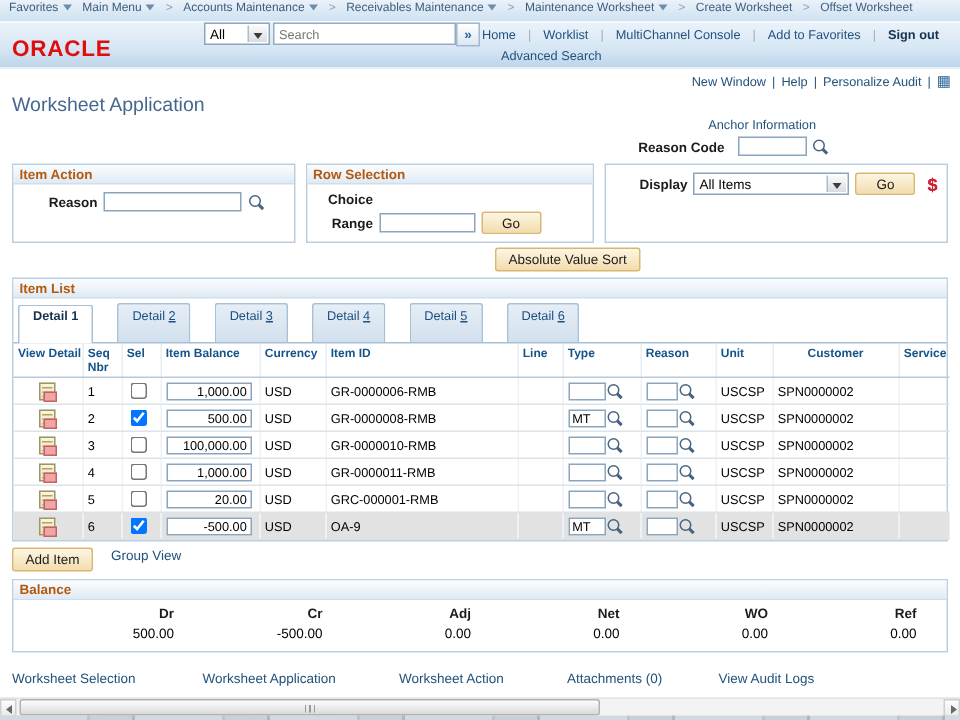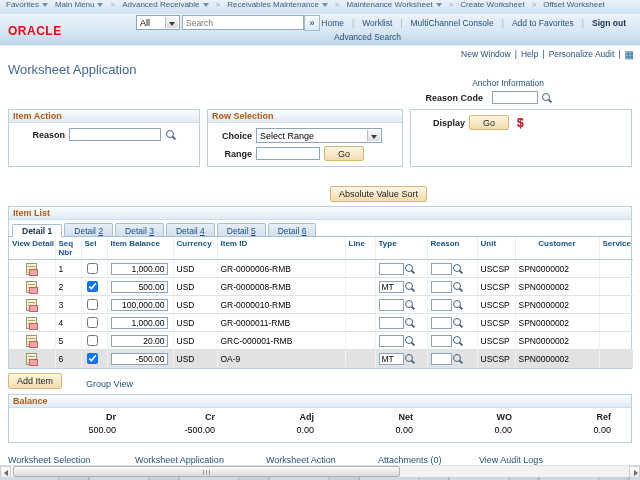--- a/index.html
+++ b/index.html
@@ -10,21 +10,21 @@
 
   
   .crumbbar{height:15px;background:linear-gradient(#eaf2fa,#cfe1f1);display:flex;align-items:flex-start;
             padding:0 6px;color:#3f5e7e;font-size:8px;gap:7px;border-bottom:1px solid #f4f8fc}
   .crumb{display:flex;align-items:center;gap:3px;cursor:pointer;white-space:nowrap}
   .caret{width:0;height:0;border-left:3px solid transparent;border-right:3px solid transparent;border-top:4px solid #6f8cab}
   .csep{color:#8aa0b6;font-size:8px}
 
   
   .topbar{height:31px;background:linear-gradient(#eaf2fa 0%,#d8e7f5 55%,#bed5ea 100%);position:relative;border-bottom:1px solid #e8f1f8}
-  .logo{position:absolute;left:8px;top:9px;color:#e00d0d;font-weight:bold;font-size:12px;letter-spacing:.5px}
+  .logo{position:absolute;left:8px;top:9px;color:#e00d0d;font-weight:bold;font-size:15px;letter-spacing:.5px}
   .navlinks{position:absolute;top:3px;right:6px;display:flex;align-items:center;font-size:8.5px}
   .navlinks a{color:#23527c;padding:0 8px}
   .navlinks .sep{color:#9ab0c6}
   .navlinks a.signout{font-weight:bold;color:#16324f}
   .searchwrap{position:absolute;left:136px;top:0;display:flex;align-items:flex-start}
   .scope{width:44px;margin-right:2px}
   .searchinput{width:122px;height:15px;border:1px solid #96abc0;font-size:8.5px;padding:1px 3px;color:#444;font-family:inherit}
   .gosearch{width:16px;height:16px;background:linear-gradient(#ffffff,#dde8f1);border:1px solid #a3b8cc;
             color:#2a6496;font-weight:bold;text-align:center;line-height:14px;font-size:9px;cursor:pointer}
   .advsearch{position:absolute;left:334px;top:17px;color:#23527c;font-size:8.5px}
@@ -68,25 +68,25 @@
   .selectbox::after{content:"";position:absolute;right:1px;top:1px;bottom:1px;width:12px;
              background:linear-gradient(#fafafa,#d8dde3);border-left:1px solid #aebecb}
   .selectbox::before{content:"";position:absolute;right:4px;top:6px;width:0;height:0;z-index:1;
              border-left:3px solid transparent;border-right:3px solid transparent;border-top:4px solid #3c3c3c}
 
   .btn{display:inline-flex;align-items:center;gap:4px;background:linear-gradient(#fdf6e3,#f3dcae);
        border:1px solid #d9b772;border-radius:2px;padding:0 8px;font-size:9px;color:#1c1c1c;height:16px;cursor:pointer;white-space:nowrap}
   .gobtn{padding:0 13px;height:15px}
   .curicon{color:#cc2233;font-weight:bold;font-size:12px;margin-left:4px;cursor:pointer;text-shadow:0 0 0 #cc2233}
 
-  .sortwrap{margin:19px 0 0 330px}
+  .sortwrap{margin:3px 0 0 330px}
 
   
   .ilist{margin:4px 8px 0;border:1px solid #bccfe0}
-  .tabs{display:flex;gap:2px;padding:3px 0 0 3px;border-bottom:1px solid #a8c0d6;height:17px}
+  .tabs{display:flex;gap:16px;padding:3px 0 0 3px;border-bottom:1px solid #a8c0d6;height:30px}
   .tab{padding:2px 9px 0;border:1px solid #a8c0d6;border-bottom:none;border-radius:2px 2px 0 0;
        background:linear-gradient(#e6eef6,#d2e0ee);color:#1c4f82;cursor:pointer;font-size:8.5px;white-space:nowrap}
   .tab.active{background:#fff;font-weight:bold;color:#16324f;position:relative;top:1px;padding-top:1px}
   .tab:not(.active) .tkey{text-decoration:underline}
 
   table.grid{border-collapse:collapse;width:100%;table-layout:fixed}
   .grid th{color:#15548b;font-size:8px;font-weight:bold;text-align:left;padding:2px 3px;vertical-align:top;
            border-bottom:1px solid #b9c9d9;border-right:1px solid #e7edf2;white-space:nowrap;overflow:hidden;height:20px}
   .grid th.wrap{white-space:normal}
   .grid th.cen{text-align:center}
@@ -102,21 +102,21 @@
   .inmag{display:inline-flex;align-items:flex-start}
 
   
   .vdic{display:inline-block;width:11px;height:12px;position:relative;cursor:pointer;vertical-align:middle;
         background:linear-gradient(#faf6dd,#efe5b5);border:1px solid #99966f}
   .vdic::before{content:"";position:absolute;left:1px;top:2px;right:1px;height:1px;background:#b3a35e;
         box-shadow:0 3px 0 #b9b9b9,0 6px 0 #b9b9b9}
   .vdic::after{content:"";position:absolute;right:-2px;bottom:-2px;width:7px;height:5px;background:#f2a5a5;border:1px solid #c26262}
 
   
-  .addrow{display:flex;align-items:flex-end;gap:24px;margin:4px 8px 0}
+  .addrow{display:flex;align-items:flex-start;gap:12px;margin:4px 8px 0}
   .link{color:#23527c}
   .balbox{margin:5px 8px 0;border:1px solid #bccfe0}
   .balgrid{display:grid;grid-template-columns:repeat(6,1fr);padding:4px 14px 7px}
   .balcell{text-align:right;padding-right:6px}
   .balcell .blab{font-weight:bold;color:#1c1c1c;display:block;margin-bottom:3px}
 
   .flinks{display:flex;margin:12px 8px 0;font-size:9px}
   .flinks a{color:#23527c}
   .fl0{width:127px}.fl1{width:131px}.fl2{width:112px}.fl3{width:101px}
 
@@ -155,21 +155,21 @@
   <span class="crumb">
       <span>Favorites</span>
       <span class="caret"></span>
     </span>
   <span class="crumb">
       <span>Main Menu</span>
       <span class="caret"></span>
     </span>
   <span class="csep">&gt;</span>
   <span class="crumb">
-      <span>Advanced Receivable</span>
+      <span>Accounts Maintenance</span>
       <span class="caret"></span>
     </span>
   <span class="csep">&gt;</span>
   <span class="crumb">
       <span>Receivables Maintenance</span>
       <span class="caret"></span>
     </span>
   <span class="csep">&gt;</span>
   <span class="crumb">
       <span>Maintenance Worksheet</span>
@@ -238,35 +238,35 @@
         <input class="tin" style="width: 92px;" type="text" value="">
         <span class="mag"></span>
       </div>
     </div>
   </div>
   <div class="gbox box-rs">
     <div class="ghead">Row Selection</div>
     <div class="gbody">
       <div class="frow">
         <span class="flabel">Choice</span>
-        <div class="selectbox" style="width:126px">
-            <span>Select Range</span>
-          </div>
       </div>
       <div class="frow">
         <span class="flabel">Range</span>
         <input class="tin" style="width: 64px;" type="text" value="">
         <button class="btn gobtn">Go</button>
       </div>
     </div>
   </div>
   <div class="gbox box-dc">
     <div class="gbody">
       <div class="frow">
         <span class="flabel">Display</span>
+        <div class="selectbox" style="width:104px">
+            <span>All Items</span>
+          </div>
         <button class="btn gobtn">Go</button>
         <span class="curicon">$</span>
       </div>
     </div>
   </div>
 </div>
 
 <div class="sortwrap">
   <button class="btn">Absolute Value Sort</button>
 </div>

